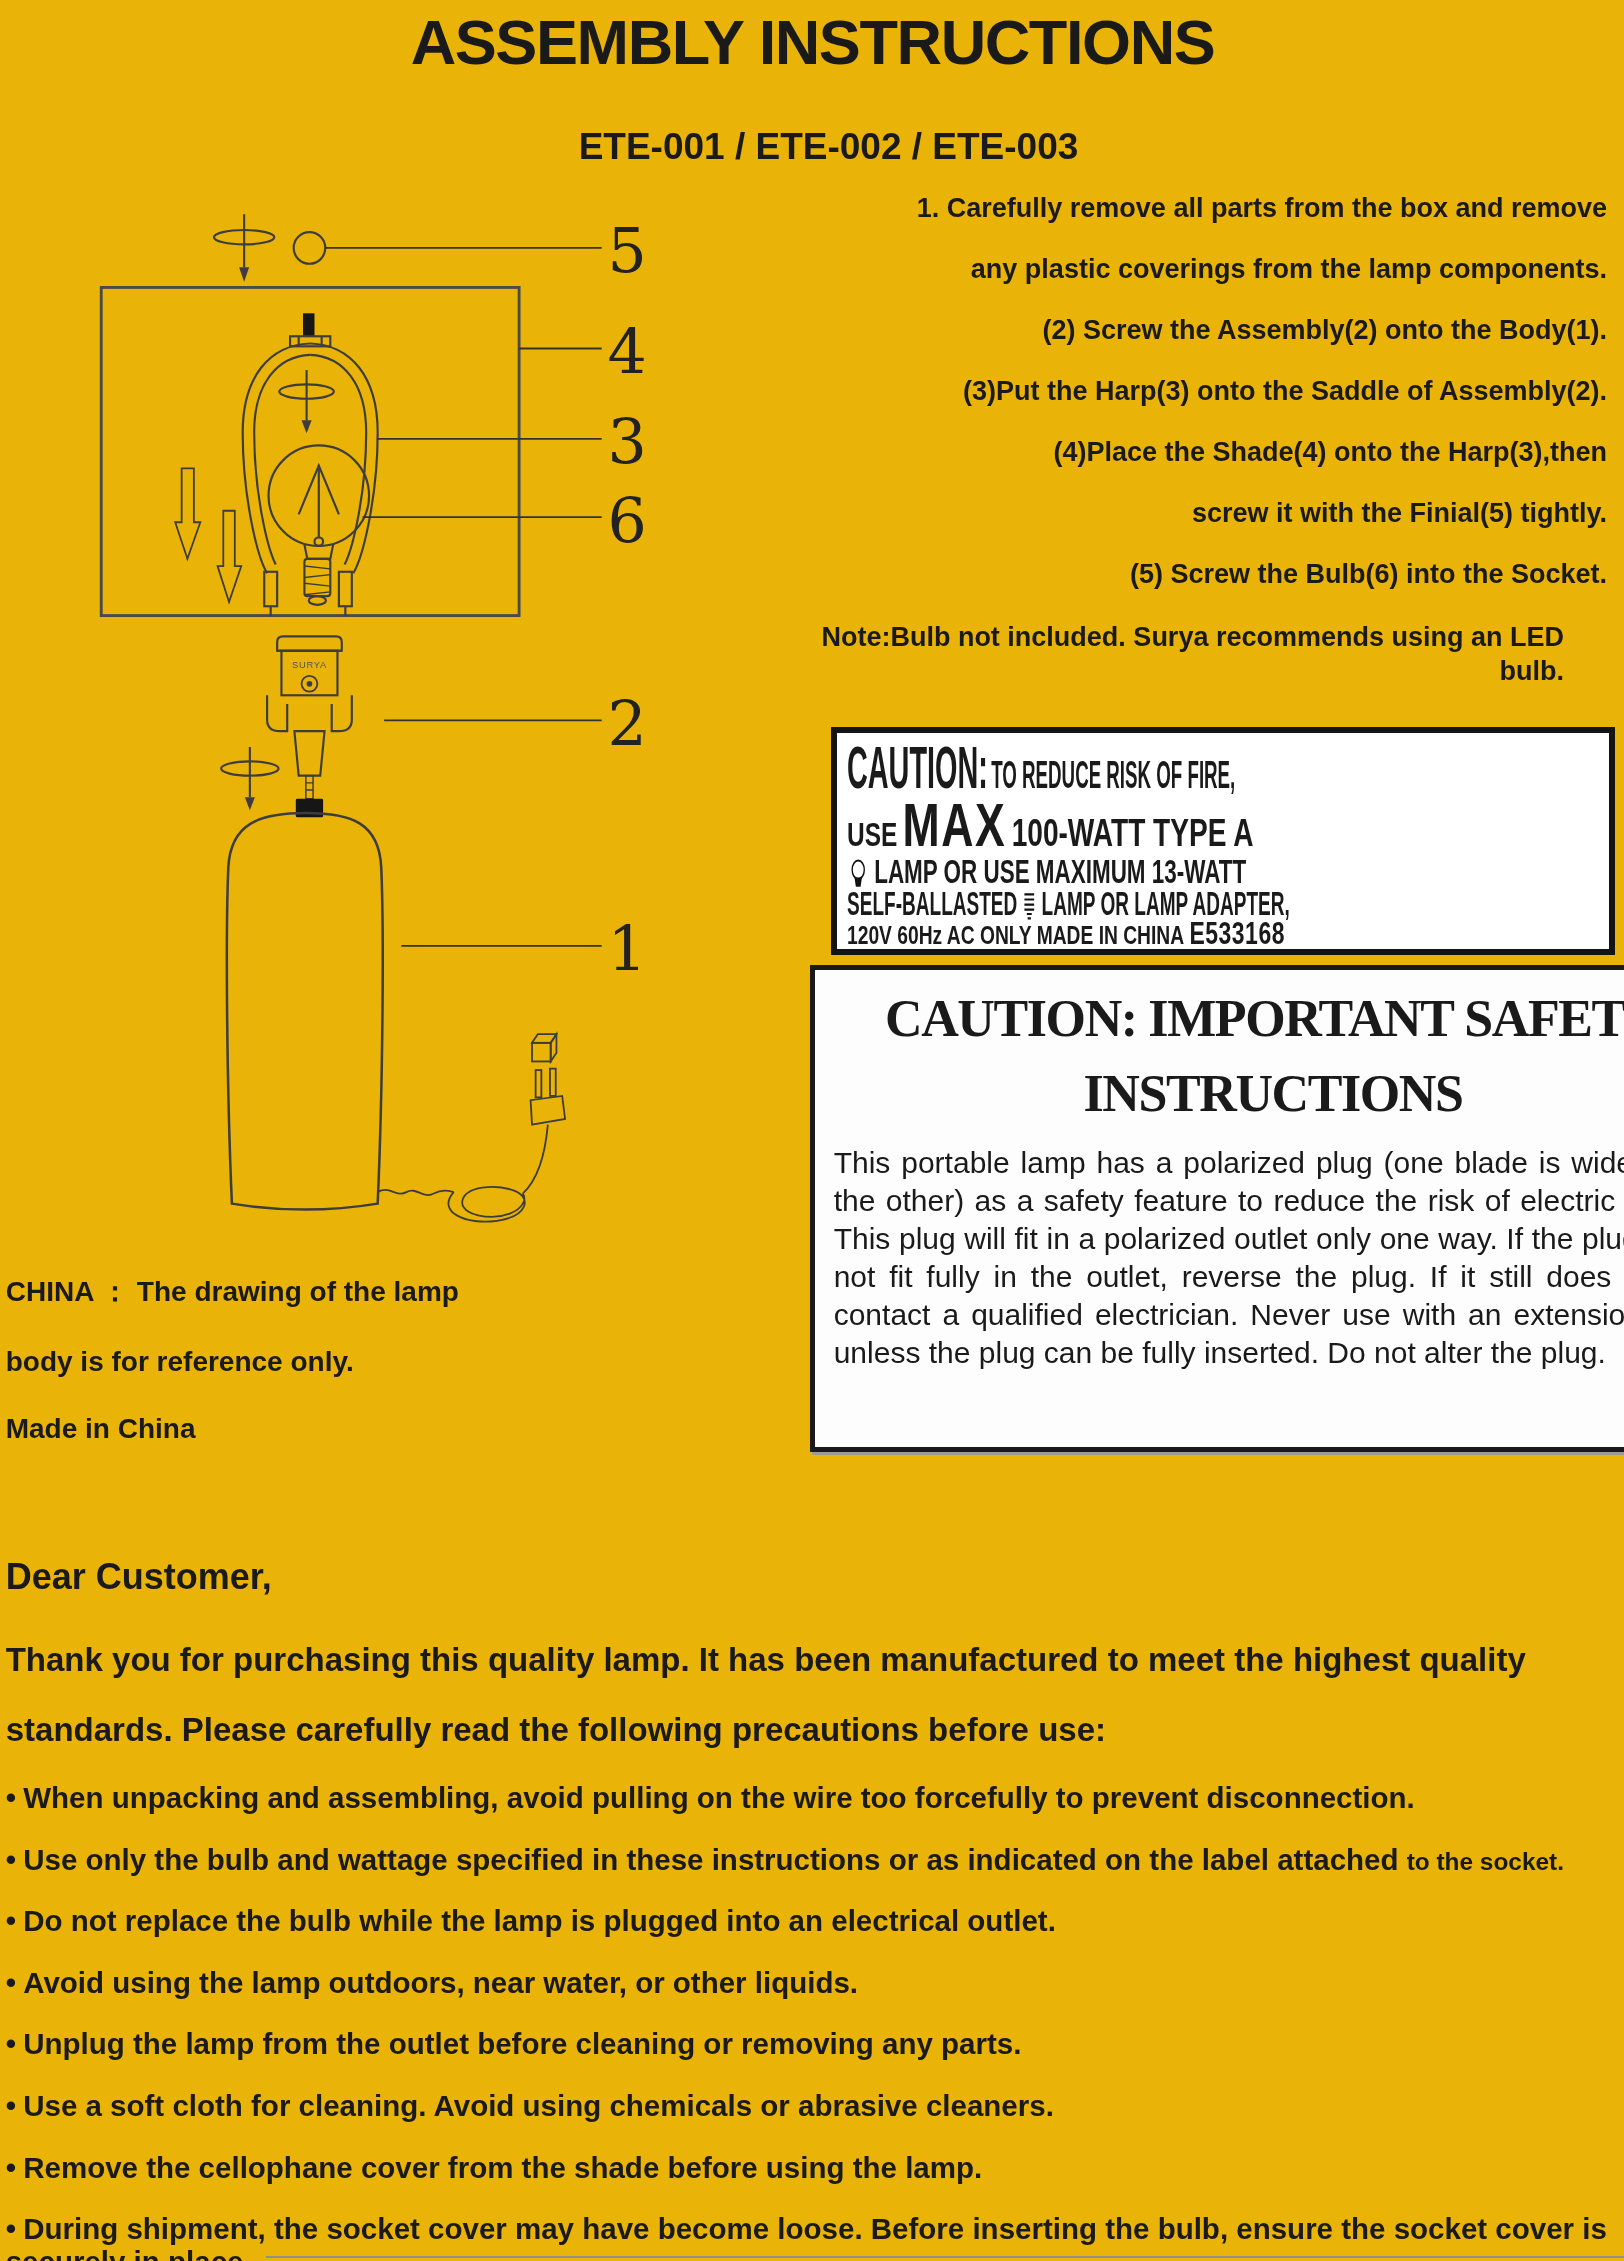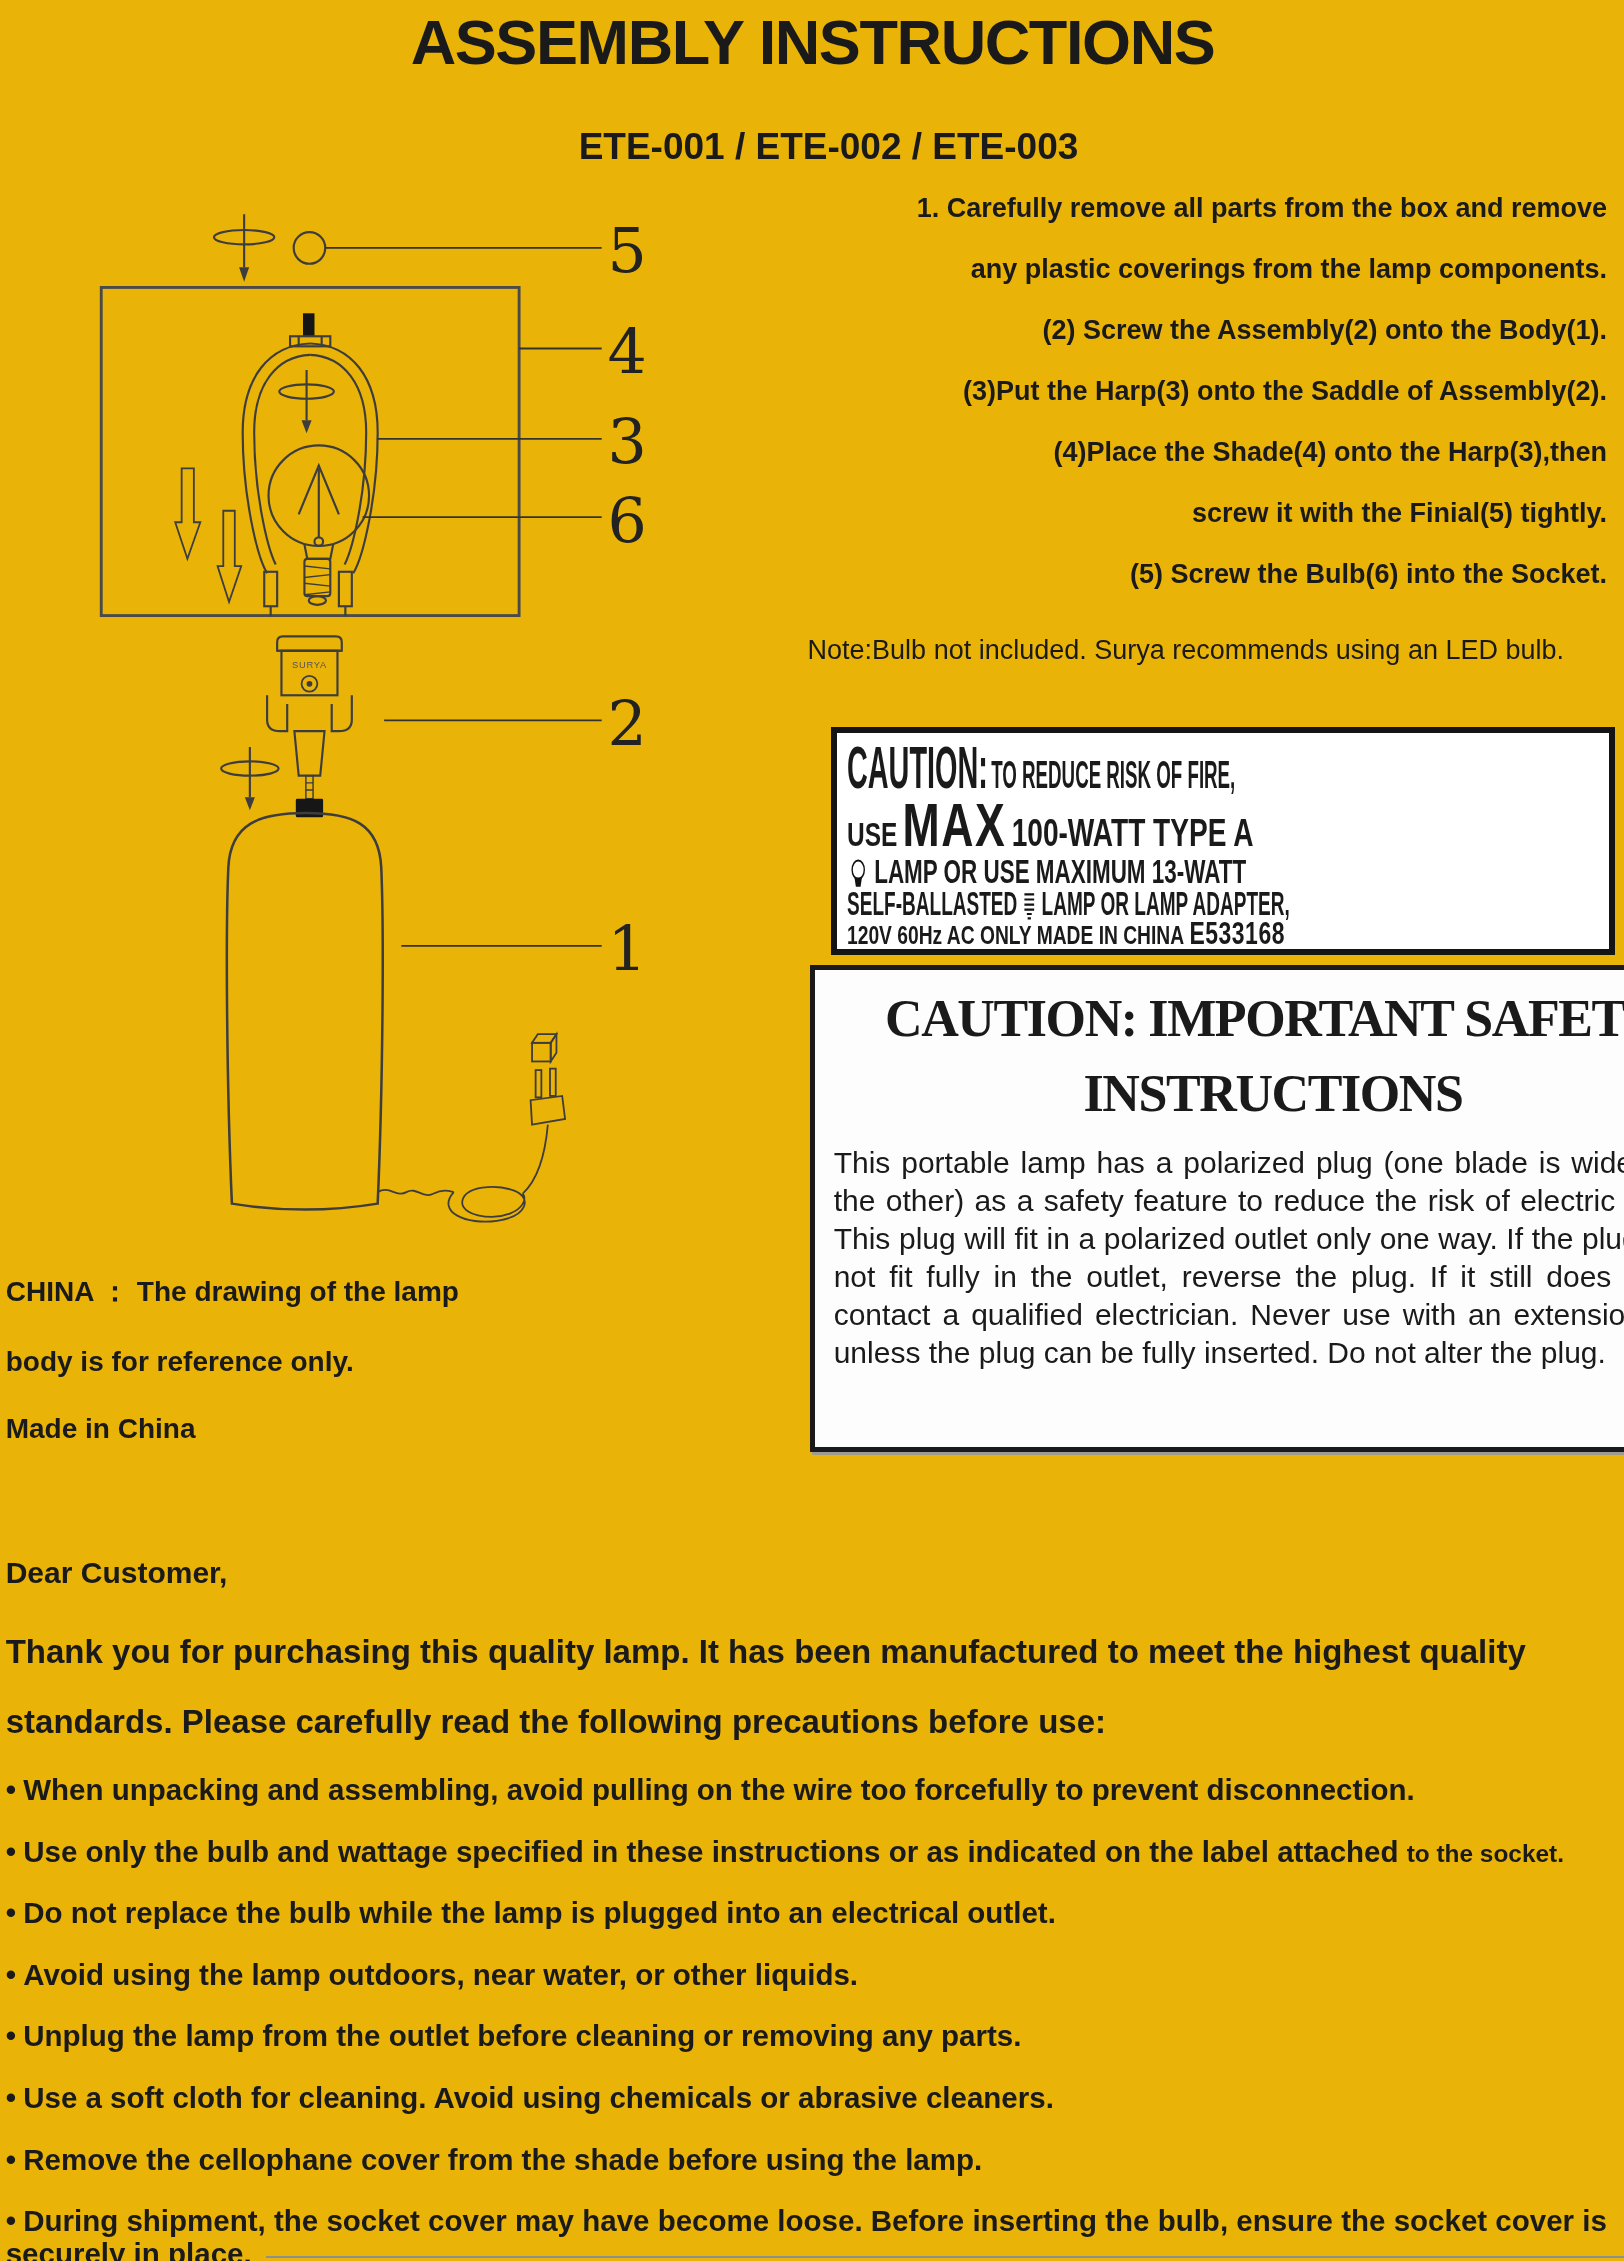--- a/index.html
+++ b/index.html
@@ -16,21 +16,21 @@
   }
   .subtitle {
     position: absolute; top: 126px; left: 0; width: 100%;
     text-align: center; font-size: 37px; font-weight: 700; padding-left: 32px;
   }
   
   .instructions { position: absolute; left: 774px; top: 193px; width: 833px; text-align: right; }
   .ins-line { height: 61px; font-size: 27px; font-weight: 700; white-space: nowrap; }
   .ins-line.ind1 { padding-left: 29px; }
   .ins-line.ind2 { padding-left: 52px; }
-  .ins-note { font-size: 27px; font-weight: 400; line-height: 34px; width: 790px; margin-top: 13px; }
+  .ins-note { font-size: 27px; font-weight: 700; line-height: 34px; width: 790px; }
   
   .caution-label {
     position: absolute; left: 831px; top: 727px; width: 784px; height: 228px;
     border: 6.5px solid #141414; display: flex; gap: 18.7px; padding: 5.7px 10px;
     overflow: hidden; background: #fff;
   }
   .cl-col { flex: 1 1 0; display: flex; flex-direction: column; justify-content: space-between; }
   .cl-row { display: flex; align-items: baseline; gap: 7.2px; white-space: nowrap;
             transform-origin: 0 60%; font-weight: 700; line-height: 0.95; }
   .cl-row .ico { align-self: flex-end; position: relative; top: 2.9px; }
@@ -53,21 +53,21 @@
   }
   .sb-title { font-family: "Liberation Serif", serif; font-weight: 700;
     font-size: 52px; letter-spacing: -1.4px; text-align: center; }
   .sb-title2 { margin-top: 16px; }
   .sb-body { margin-top: 21.5px; font-size: 30px; line-height: 38px; text-align: justify; }
   
   .note-left { position: absolute; left: 5.7px; top: 1273px; width: 503px; }
   .note-left p { font-size: 28px; font-weight: 700; margin-bottom: 35px; white-space: nowrap; }
   
   .customer { position: absolute; left: 5.7px; top: 1556px; width: 1613px; }
-  .greeting { font-size: 30px; font-weight: 700; }
+  .greeting { font-size: 36px; font-weight: 700; }
   .intro { margin-top: 43px; }
   .intro p { font-size: 33px; font-weight: 700; margin-bottom: 32px; }
   .precautions { list-style: none; margin-top: 26px; }
   .prec { font-size: 29.5px; font-weight: 700; line-height: 33px; margin-bottom: 26.6px; }
   .prec .b { margin-right: 7.2px; }
   .prec .small { font-size: 24.4px; }
   
   .bottom-rule { position: absolute; left: 266px; top: 2256px; width: 1359px; height: 2.2px; background: #8f8f8f; }
   
   .diagram { position: absolute; left: 0; top: 0; }

